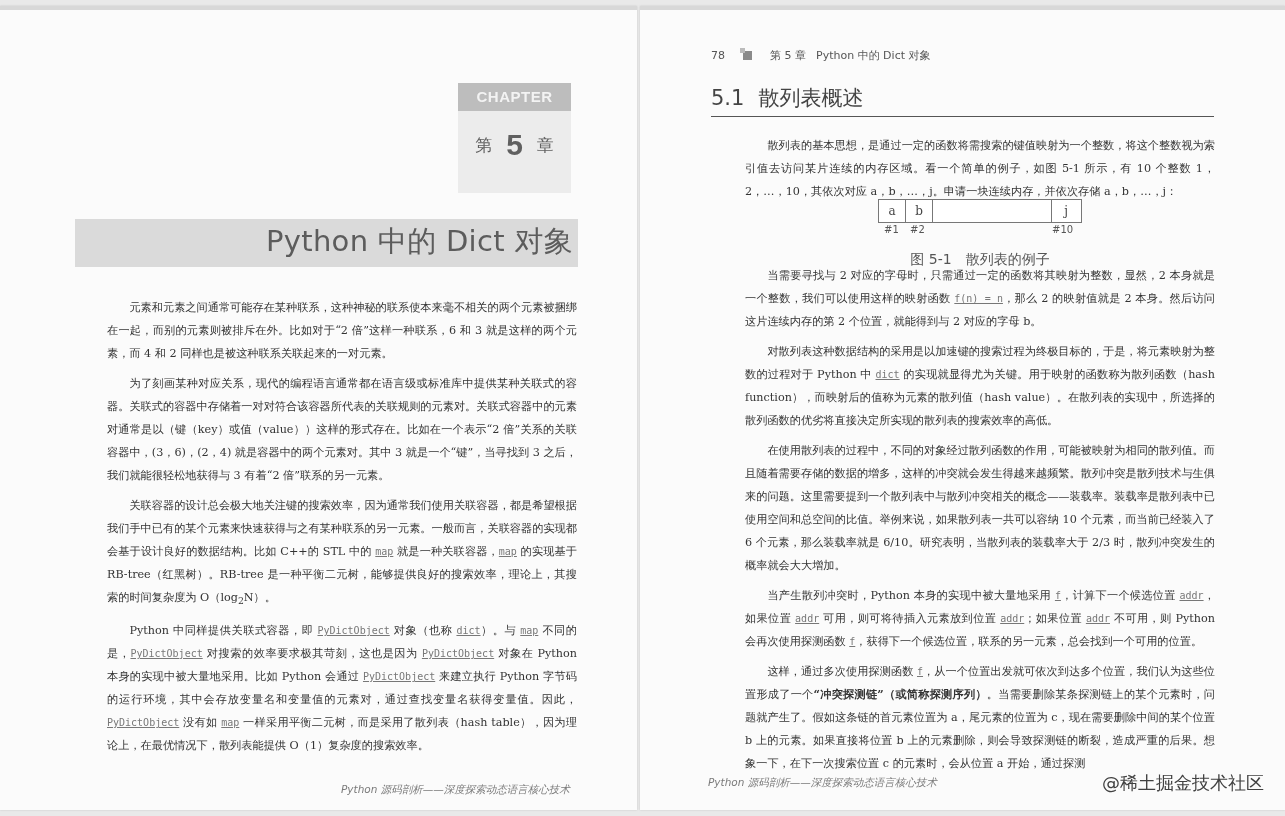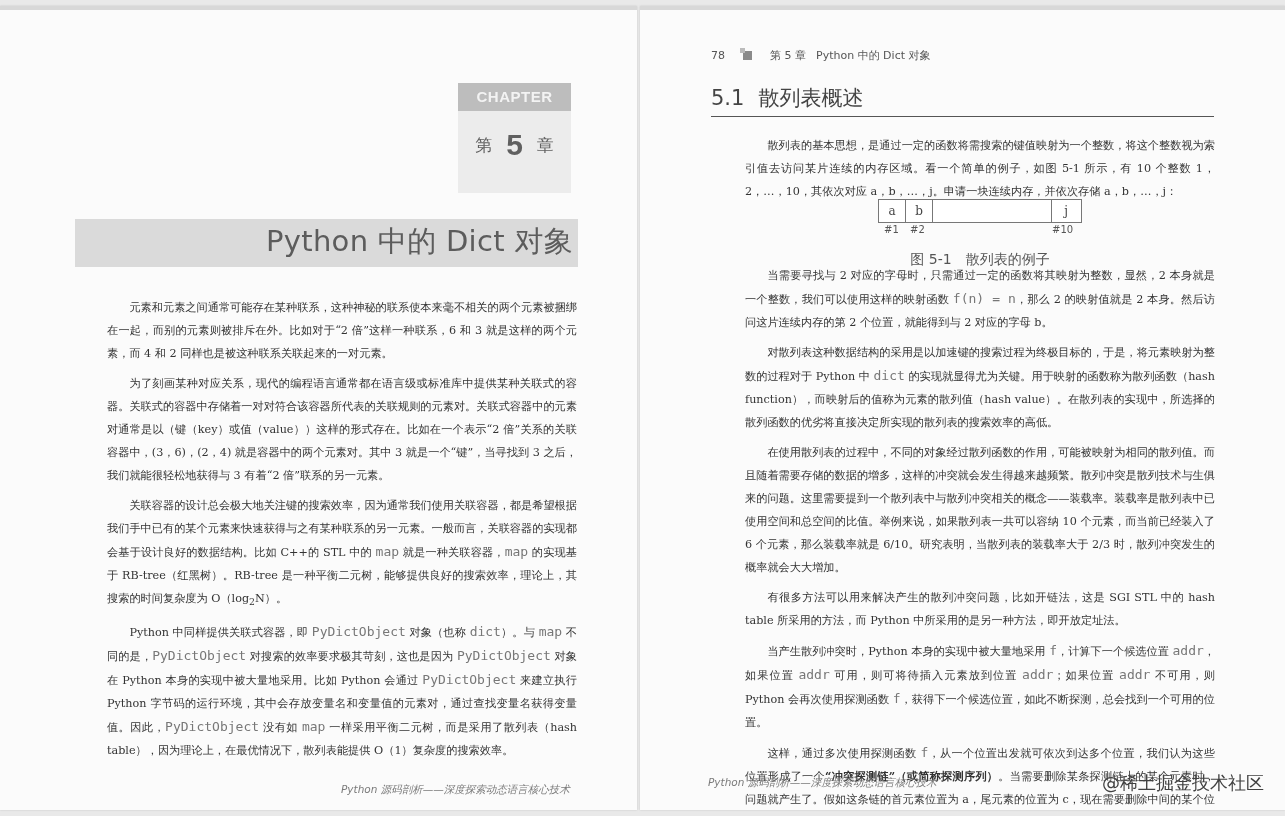--- a/index.html
+++ b/index.html
@@ -48,21 +48,21 @@
     font-family:"DejaVu Sans", sans-serif; font-size:29px; color:#5c5c5c;
     letter-spacing:0.3px;
   }
 
   .body-text {
     position:absolute;
     font-size:11.2px; line-height:23px; color:#333;
     text-align:justify;
   }
   .body-text p { margin:0 0 7px 0; text-indent:2em; }
-  .mono { font-family:"DejaVu Sans Mono", monospace; font-size:13px; color:#777; }
+  .mono { font-family:"DejaVu Sans Mono", monospace; font-size:10px; color:#777;text-decoration:underline; }
   #left-body { left:107px; top:290px; width:470px; }
 
   .footer {
     position:absolute; font-family:"DejaVu Sans", sans-serif; font-style:italic;
     font-size:10.5px; color:#7a7a7a;
   }
   #left-footer { left:341px; top:777px; }
   #right-footer { left:68px; top:770px; }
 
   
@@ -168,20 +168,19 @@
       <span style="left:32px">#2</span>
       <span style="left:174px">#10</span>
     </div>
     <div class="caption">图 5-1　散列表的例子</div>
   </div>
 
   <div class="body-text" id="right-body-2">
     <p><span>当需要寻找与 2 对应的字母时，只需通过一定的函数将其映射为整数，显然，2 本身就是一个整数，我们可以使用这样的映射函数 </span><span class="mono">f(n) = n</span><span>，那么 2 的映射值就是 2 本身。然后访问这片连续内存的第 2 个位置，就能得到与 2 对应的字母 b。</span></p>
     <p><span>对散列表这种数据结构的采用是以加速键的搜索过程为终极目标的，于是，将元素映射为整数的过程对于 Python 中 </span><span class="mono">dict</span><span> 的实现就显得尤为关键。用于映射的函数称为散列函数（hash function），而映射后的值称为元素的散列值（hash value）。在散列表的实现中，所选择的散列函数的优劣将直接决定所实现的散列表的搜索效率的高低。</span></p>
     <p>在使用散列表的过程中，不同的对象经过散列函数的作用，可能被映射为相同的散列值。而且随着需要存储的数据的增多，这样的冲突就会发生得越来越频繁。散列冲突是散列技术与生俱来的问题。这里需要提到一个散列表中与散列冲突相关的概念——装载率。装载率是散列表中已使用空间和总空间的比值。举例来说，如果散列表一共可以容纳 10 个元素，而当前已经装入了 6 个元素，那么装载率就是 6/10。研究表明，当散列表的装载率大于 2/3 时，散列冲突发生的概率就会大大增加。</p>
-    <p>有很多方法可以用来解决产生的散列冲突问题，比如开链法，这是 SGI STL 中的 hash table 所采用的方法，而 Python 中所采用的是另一种方法，即开放定址法。</p>
-    <p><span>当产生散列冲突时，Python 本身的实现中被大量地采用 </span><span class="mono">f</span><span>，计算下一个候选位置 </span><span class="mono">addr</span><span>，如果位置 </span><span class="mono">addr</span><span> 可用，则可将待插入元素放到位置 </span><span class="mono">addr</span><span>；如果位置 </span><span class="mono">addr</span><span> 不可用，则 Python 会再次使用探测函数 </span><span class="mono">f</span><span>，获得下一个候选位置，如此不断探测，总会找到一个可用的位置。</span></p>
+    <p><span>当产生散列冲突时，Python 本身的实现中被大量地采用 </span><span class="mono">f</span><span>，计算下一个候选位置 </span><span class="mono">addr</span><span>，如果位置 </span><span class="mono">addr</span><span> 可用，则可将待插入元素放到位置 </span><span class="mono">addr</span><span>；如果位置 </span><span class="mono">addr</span><span> 不可用，则 Python 会再次使用探测函数 </span><span class="mono">f</span><span>，获得下一个候选位置，联系的另一元素，总会找到一个可用的位置。</span></p>
     <p><span>这样，通过多次使用探测函数 </span><span class="mono">f</span><span>，从一个位置出发就可依次到达多个位置，我们认为这些位置形成了一个</span><b>“冲突探测链”（或简称探测序列）</b><span>。当需要删除某条探测链上的某个元素时，问题就产生了。假如这条链的首元素位置为 a，尾元素的位置为 c，现在需要删除中间的某个位置 b 上的元素。如果直接将位置 b 上的元素删除，则会导致探测链的断裂，造成严重的后果。想象一下，在下一次搜索位置 c 的元素时，会从位置 a 开始，通过探测</span></p>
   </div>
 
   <div class="footer" id="right-footer">Python 源码剖析——深度探索动态语言核心技术</div>
   <div class="watermark">@稀土掘金技术社区</div>
 </div>
 
 </body></html>

